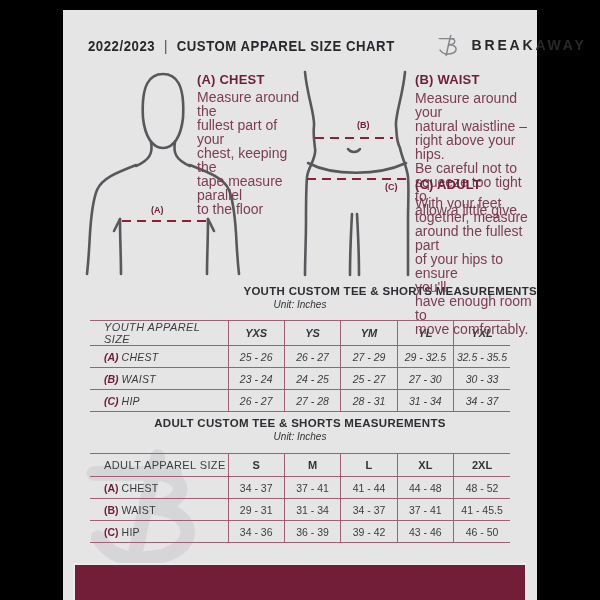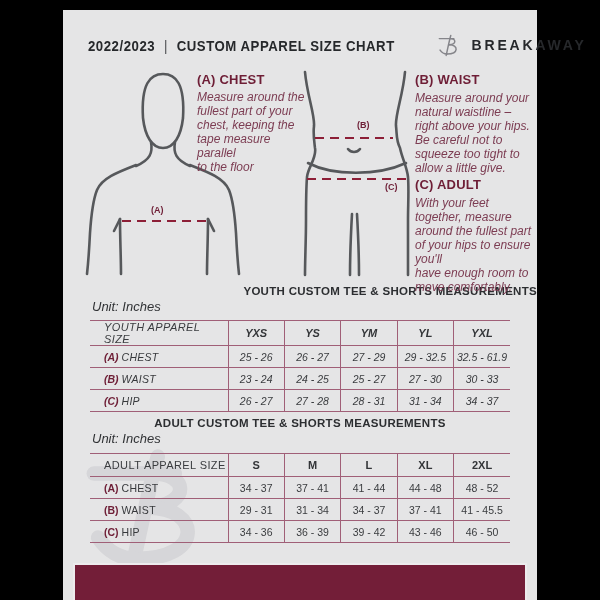--- a/index.html
+++ b/index.html
@@ -27,28 +27,28 @@
   .brand{font-size:14px;font-weight:700;letter-spacing:2.8px;color:#26282b;white-space:nowrap;}
 
   
   .fig{position:absolute;z-index:2;}
   .fig path,.fig ellipse{fill:none;stroke:var(--outline);stroke-width:2.6;stroke-linecap:round;}
   .fig .dash{stroke:var(--dash);stroke-width:2.2;stroke-dasharray:9 6;stroke-linecap:butt;}
   .marker{position:absolute;font-size:9px;font-weight:800;color:var(--maroon);z-index:3;}
 
   .guide-head{position:absolute;font-size:13px;font-weight:800;color:var(--maroon);
               letter-spacing:.2px;z-index:3;}
-  .guide-body{position:absolute;font-size:12px;line-height:14px;font-style:italic;
+  .guide-body{position:absolute;font-size:14px;line-height:14px;
               color:var(--para);white-space:pre-line;z-index:3;}
 
   
   .section-title{position:absolute;left:0;width:100%;text-align:center;font-size:11.5px;
                  font-weight:700;letter-spacing:.3px;color:var(--ink);z-index:2;}
-  .section-unit{position:absolute;left:0;width:100%;text-align:left;font-size:13px;
-                font-style:italic;color:#303235;z-index:2;padding-left:29px;}
+  .section-unit{position:absolute;left:0;width:100%;text-align:center;font-size:10px;
+                font-style:italic;color:#303235;z-index:2;}
   .size-table{position:absolute;left:27px;width:420px;border-collapse:collapse;
               table-layout:fixed;z-index:2;}
   .size-table td{border-top:1px solid var(--tb);border-bottom:1px solid var(--tb);
                  border-left:1px solid var(--tb);font-size:10.5px;color:var(--cell);
                  text-align:center;padding:0;background:transparent;}
   .size-table td:first-child{border-left:none;text-align:left;padding-left:14px;}
   .size-table tr{height:22px;}
   .size-table tr.hrow{height:23px;}
   .size-table .colhdr{font-weight:700;font-size:11px;color:#333538;}
   .size-table .firsthdr{font-size:11px;letter-spacing:.4px;color:#3a3c3f;font-weight:400;}
@@ -164,21 +164,21 @@
         <td class="colhdr">YM</td>
         <td class="colhdr">YL</td>
         <td class="colhdr">YXL</td>
       </tr>
       <tr>
         <td><span class="rkey">(A)</span> <span class="rlabel">CHEST</span></td>
         <td>25 - 26</td>
         <td>26 - 27</td>
         <td>27 - 29</td>
         <td>29 - 32.5</td>
-        <td>32.5 - 61.9</td>
+        <td>32.5 - 35.5</td>
       </tr>
       <tr>
         <td><span class="rkey">(B)</span> <span class="rlabel">WAIST</span></td>
         <td>23 - 24</td>
         <td>24 - 25</td>
         <td>25 - 27</td>
         <td>27 - 30</td>
         <td>30 - 33</td>
       </tr>
       <tr>

